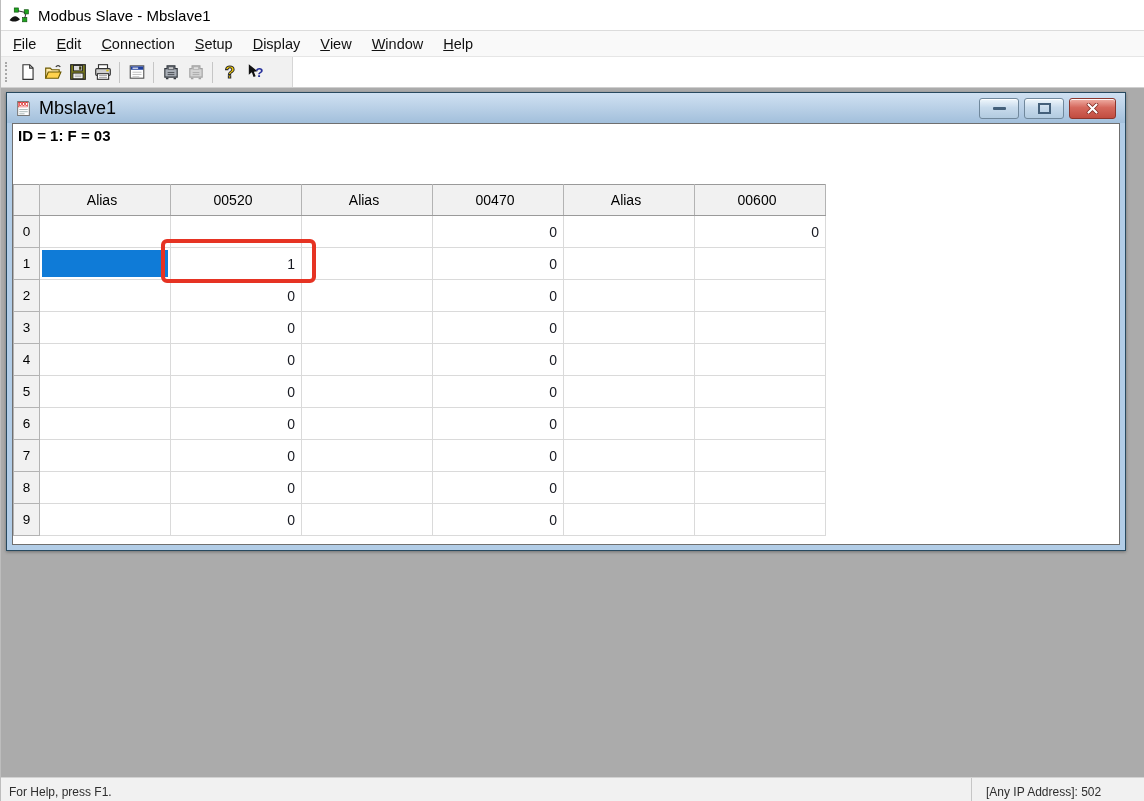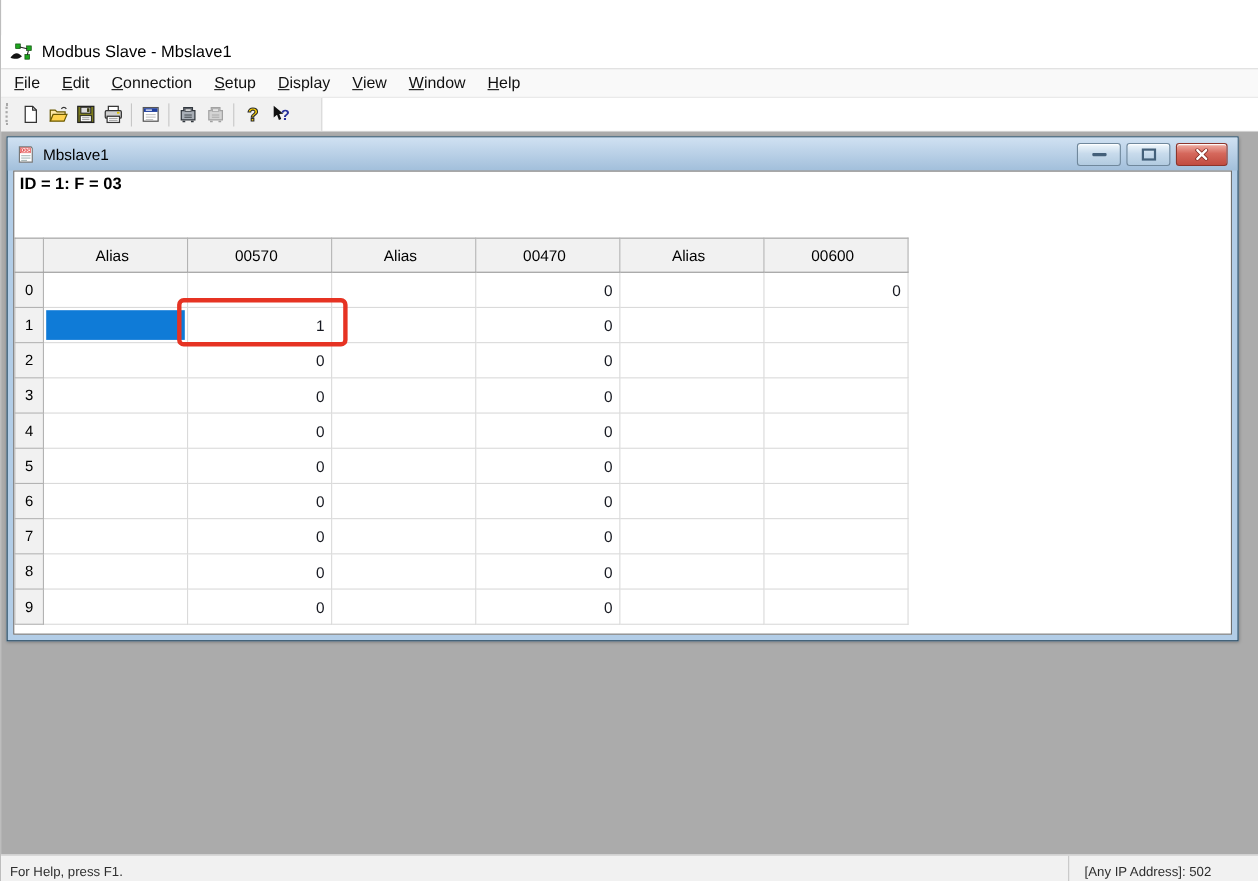--- a/index.html
+++ b/index.html
@@ -1,20 +1,20 @@
 <!DOCTYPE html>
 <html style="--selection: #0f7bd7; --annotation: #e63323; --mdi-bg: #ababab; --frame-blue: #b2cde7; --title-grad-top: #d0e1f2; --title-grad-bottom: #a2bfdb; --close-red: #c14c40;"><head>
 <meta charset="utf-8">
 <style>
   html,body{margin:0;padding:0;}
   body{width:1144px;height:801px;overflow:hidden;font-family:"Liberation Sans",sans-serif;background:#fff;}
   .app{width:1144px;height:801px;display:flex;flex-direction:column;box-sizing:border-box;border-left:1px solid #bdbdbd;}
 
   
-  .titlebar{flex:0 0 30px;height:30px;background:#fff;display:flex;align-items:center;padding-left:8px;gap:8px;margin-top:32px;}
+  .titlebar{flex:0 0 30px;height:30px;background:#fff;display:flex;align-items:center;padding-left:8px;gap:8px;}
   .app-icon svg{width:21px;height:17px;display:block;}
   .title-text{font-size:15px;color:#000;}
 
   
   .menubar{flex:0 0 27px;height:27px;background:#f9f9f9;border-top:1px solid #dcdcdc;border-bottom:1px solid #e6e6e6;display:flex;align-items:stretch;padding-left:2px;font-size:14.5px;box-sizing:border-box;}
   .menu-item{display:flex;align-items:center;padding:0 10px;color:#111;cursor:default;}
   .menu-item u{text-decoration:underline;}
 
   
   .toolbar{flex:0 0 31px;height:31px;background:#fff;display:flex;border-bottom:1px solid #cfcfcf;box-sizing:border-box;}
@@ -25,21 +25,21 @@
   .tb-btn.disabled{opacity:.42;filter:grayscale(1);}
   .tb-sep{width:1px;height:21px;background:#c6c6c6;margin:0 4px;}
 
   
   .mdi{flex:1;background:var(--mdi-bg,#ababab);position:relative;overflow:hidden;}
 
   
   .child{position:absolute;left:5px;top:4px;width:1120px;height:459px;border:1px solid #27495f;background:var(--frame-blue,#b2cde7);display:flex;flex-direction:column;box-sizing:border-box;box-shadow:0 1px 3px rgba(0,0,0,.35);}
   .child-titlebar{flex:0 0 30px;height:30px;background:linear-gradient(var(--title-grad-top,#d0e1f2),var(--title-grad-bottom,#a2bfdb));display:flex;align-items:center;padding:0 9px 0 8px;gap:7px;}
   .doc-icon svg{width:17px;height:17px;display:block;}
-  .child-title{font-size:14px;color:#000;flex:1;}
+  .child-title{font-size:18px;color:#000;flex:1;}
   .win-btns{display:flex;gap:5px;align-items:center;}
   .win-btn{width:38px;height:19px;border-radius:3px;border:1px solid #70889c;background:linear-gradient(#f0f7fc,#c8dbec 45%,#b2cbe0);display:flex;align-items:center;justify-content:center;box-shadow:inset 0 1px 0 rgba(255,255,255,.9);}
   .win-btn.close{width:45px;border-color:#8c352c;background:linear-gradient(#f0b0a6,#d5685c 45%,#c14c40);}
   .glyph-min{width:13px;height:3px;background:#44607a;border-radius:1px;}
   .glyph-max{width:9px;height:7px;border:2px solid #44607a;background:transparent;}
 
   .child-body{flex:1;padding:0 5px 5px;display:flex;box-sizing:border-box;}
   .child-client{flex:1;background:#fff;border:1px solid #6f6f6f;position:relative;overflow:hidden;}
   .reg-pane{height:60px;box-sizing:border-box;padding:3px 5px;font-size:15px;font-weight:bold;color:#000;}
 
@@ -200,21 +200,21 @@
                 <col style="width:131px">
                 <col style="width:131px">
                 <col style="width:131px">
                 <col style="width:131px">
                 <col style="width:131px">
             </colgroup>
             <thead>
                 <tr>
                   <th></th>
                   <th>Alias</th>
-                  <th>00570</th>
+                  <th>00520</th>
                   <th>Alias</th>
                   <th>00470</th>
                   <th>Alias</th>
                   <th>00600</th>
                 </tr>
               </thead>
             <tbody>
                 <tr>
                   <td class="rowhdr">0</td>
                   <td></td>

